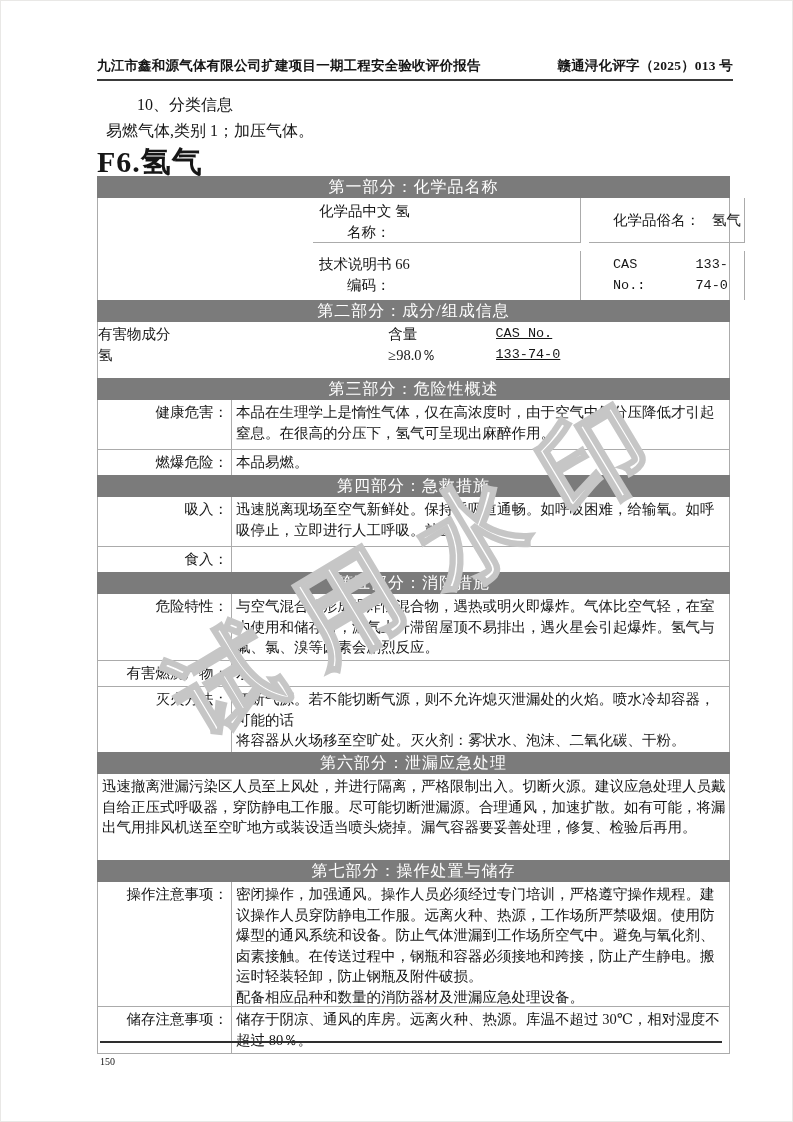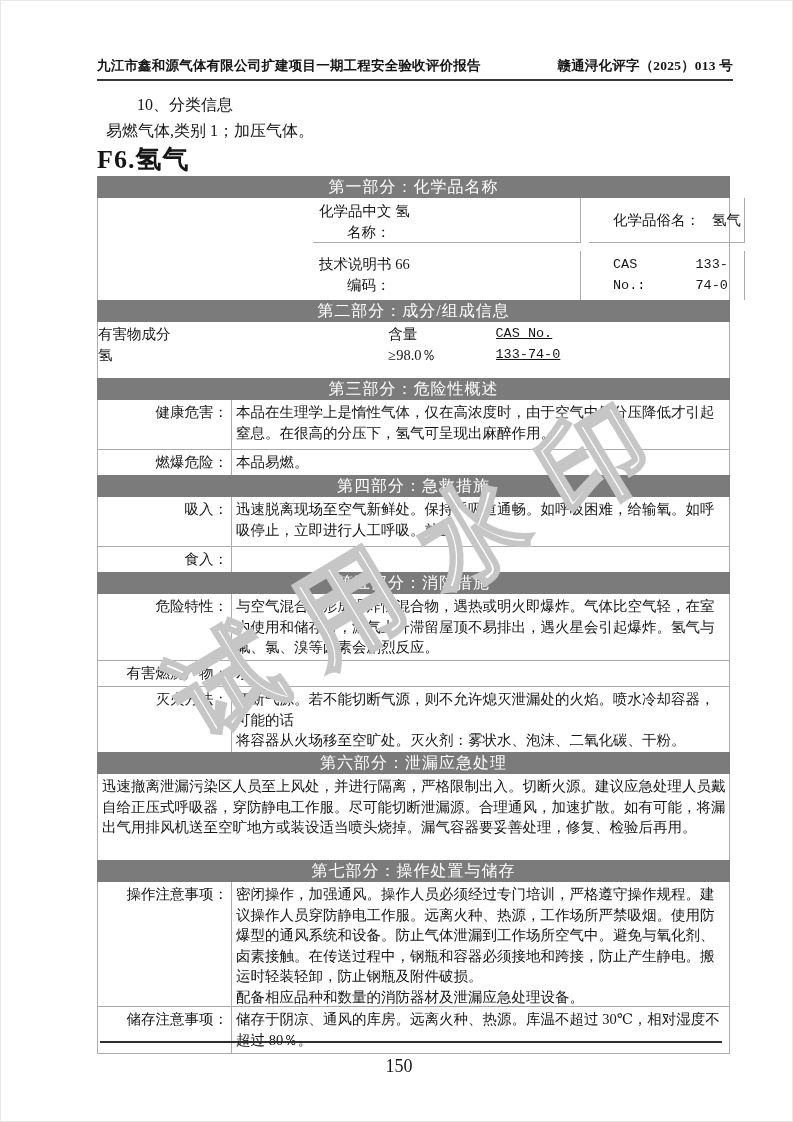--- a/index.html
+++ b/index.html
@@ -18,21 +18,21 @@
     position:absolute;left:97px;top:57px;width:636px;
     display:flex;justify-content:space-between;align-items:flex-end;
     font-size:13.5px;font-weight:bold;letter-spacing:.2px;
   }
   .pg-header span{text-underline-offset:4px;}
   .header-rule{position:absolute;left:97px;top:79px;width:636px;height:2px;background:#3a3a3a;}
 
   
   .intro1{position:absolute;left:137px;top:95px;font-size:16px;}
   .intro2{position:absolute;left:106px;top:121px;font-size:16px;}
-  .f6{position:absolute;left:97px;top:142px;font-size:26px;font-weight:bold;letter-spacing:1px;}
+  .f6{position:absolute;left:97px;top:142px;font-size:30px;font-weight:bold;letter-spacing:1px;}
 
   
   .tbl{
     position:absolute;left:97px;top:176px;width:633px;
     box-sizing:border-box;
     border-left:1px solid #ababab;border-right:1px solid #ababab;border-bottom:1px solid #ababab;
     font-size:14.5px;line-height:20.5px;
   }
   .bar{
     height:22px;line-height:22px;margin:0 -1px;
@@ -77,21 +77,21 @@
     transform:rotate(-31deg);
     font-size:105px;line-height:110px;letter-spacing:38px;
     font-weight:bold;white-space:nowrap;
     color:#ffffff;
     -webkit-text-stroke:3px #c6c6c6;
     text-align:center;pointer-events:none;z-index:6;
   }
 
   
   .footer-rule{position:absolute;left:100px;top:1041px;width:622px;height:2px;background:#2e2e2e;}
-  .page-num{position:absolute;left:88px;top:1056px;width:622px;text-align:center;font-size:18px;}
+  .page-num{position:absolute;left:100px;top:1056px;width:622px;text-align:left;font-size:10px;}
 </style>
 </head>
 <body>
 
 <div class="frame"></div>
 
 <div class="pg-header">
   <span>九江市鑫和源气体有限公司扩建项目一期工程安全验收评价报告</span>
   <span>赣通浔化评字（2025）013 号</span>
 </div>

